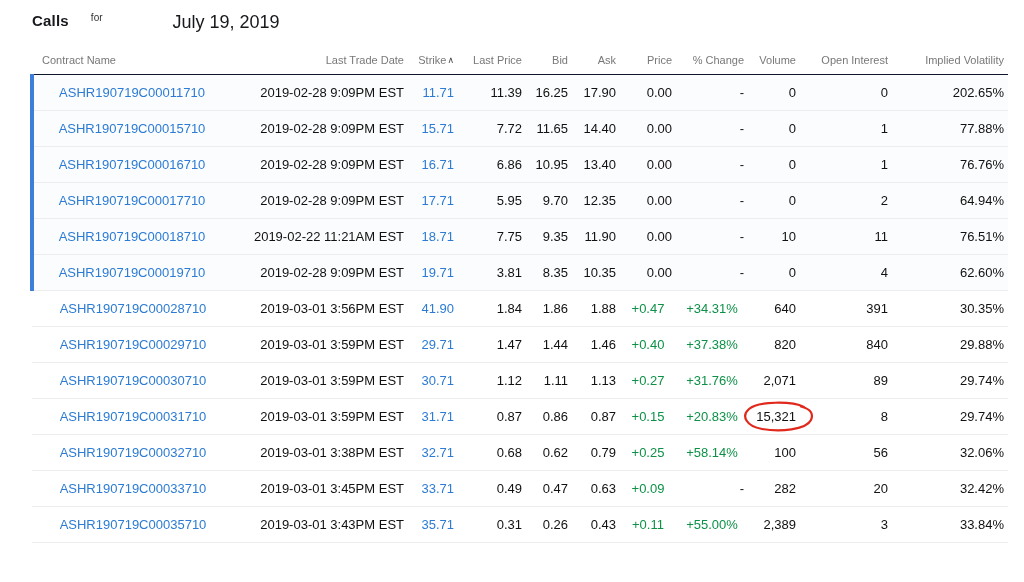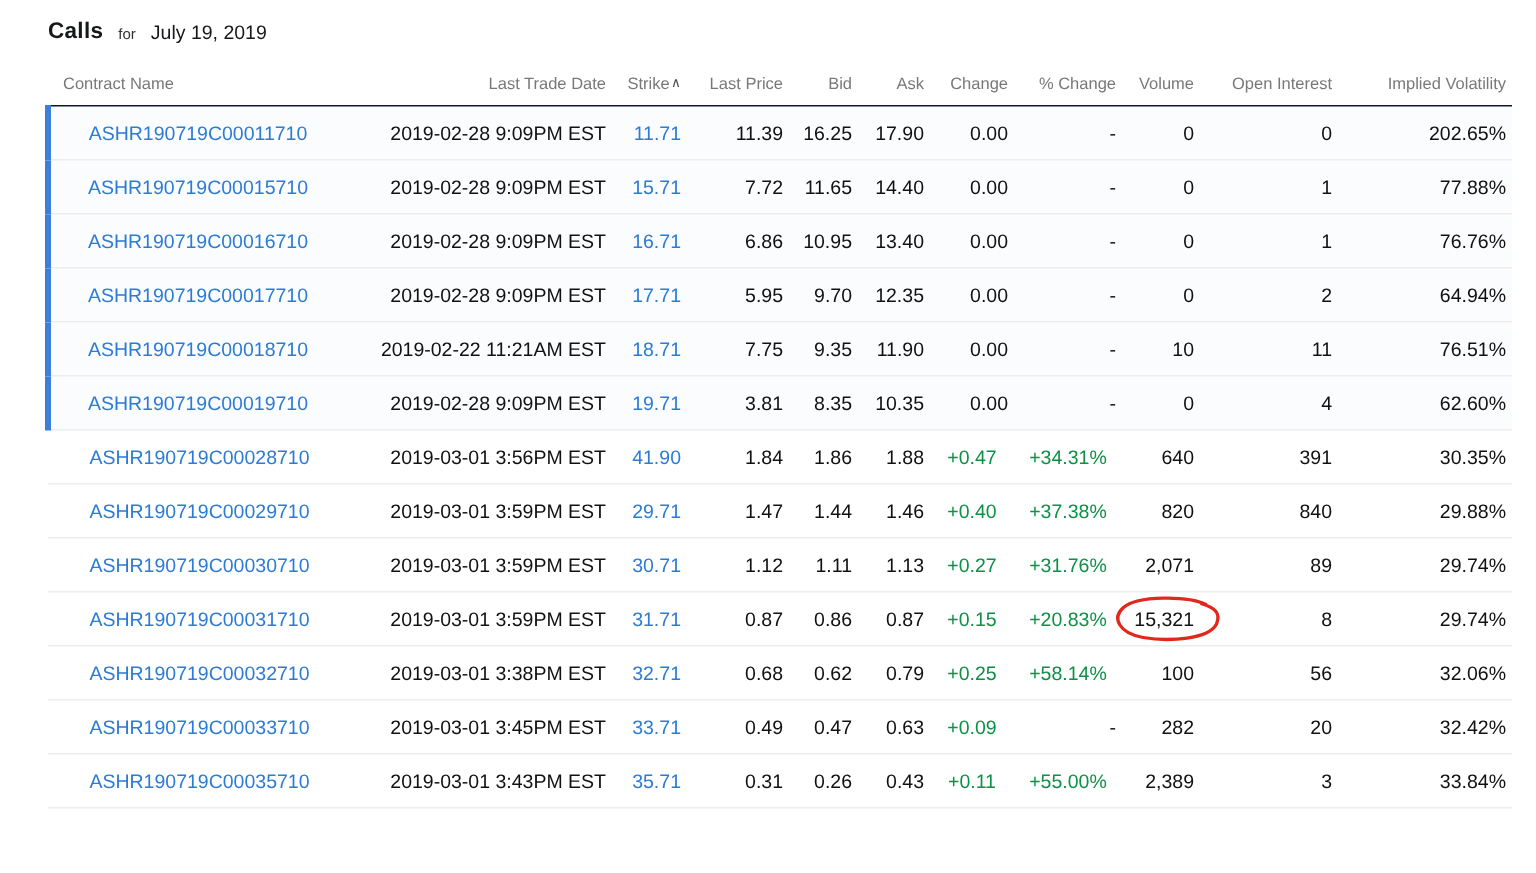--- a/index.html
+++ b/index.html
@@ -5,24 +5,24 @@
   * { margin:0; padding:0; box-sizing:border-box; }
   html,body { background:#ffffff; }
   body {
     width:1024px; height:582px; overflow:hidden;
     font-family:"Liberation Sans", sans-serif;
     color:#16181c;
   }
   .page { padding:10px 18px 0 30px; }
 
   
-  .title-bar { display:flex; align-items:flex-end; gap:10px; padding:2px 0 14px 2px; }
+  .title-bar { display:flex; align-items:flex-start; gap:22px; padding:2px 0 14px 2px; }
   .title { font-size:15px; font-weight:bold; color:#16181c; letter-spacing:.2px; }
   .for-label { font-size:10px; color:#333; }
-  .exp-date { font-size:13px; color:#16181c; }
+  .exp-date { font-size:18px; color:#16181c;margin-left:48px; }
 
   
   table { border-collapse:collapse; table-layout:fixed; width:976px; }
   thead th {
     font-size:11px; font-weight:normal; color:var(--header_gray,#787878);
     text-align:right; padding:7px 4px 8px 4px; white-space:nowrap;
     border-bottom:1px solid #0f172a; cursor:pointer;
   }
   thead th.al { text-align:left; padding-left:10px; }
   .sort-icon { font-size:9px; color:#4a4a4a; margin-left:1px; position:relative; top:-1px; }
@@ -78,21 +78,21 @@
         <col style="width:116px">
     </colgroup>
     <thead>
       <tr>
         <th class="al">Contract Name</th>
         <th>Last Trade Date</th>
         <th><span>Strike</span><span class="sort-icon">∧</span></th>
         <th>Last Price</th>
         <th>Bid</th>
         <th>Ask</th>
-        <th>Change</th>
+        <th>Price</th>
         <th>% Change</th>
         <th>Volume</th>
         <th>Open Interest</th>
         <th>Implied Volatility</th>
       </tr>
     </thead>
     <tbody>
         <tr class="itm">
       <td class="c-contract"><a class="link">ASHR190719C00011710</a></td>
       <td>2019-02-28 9:09PM EST</td>

